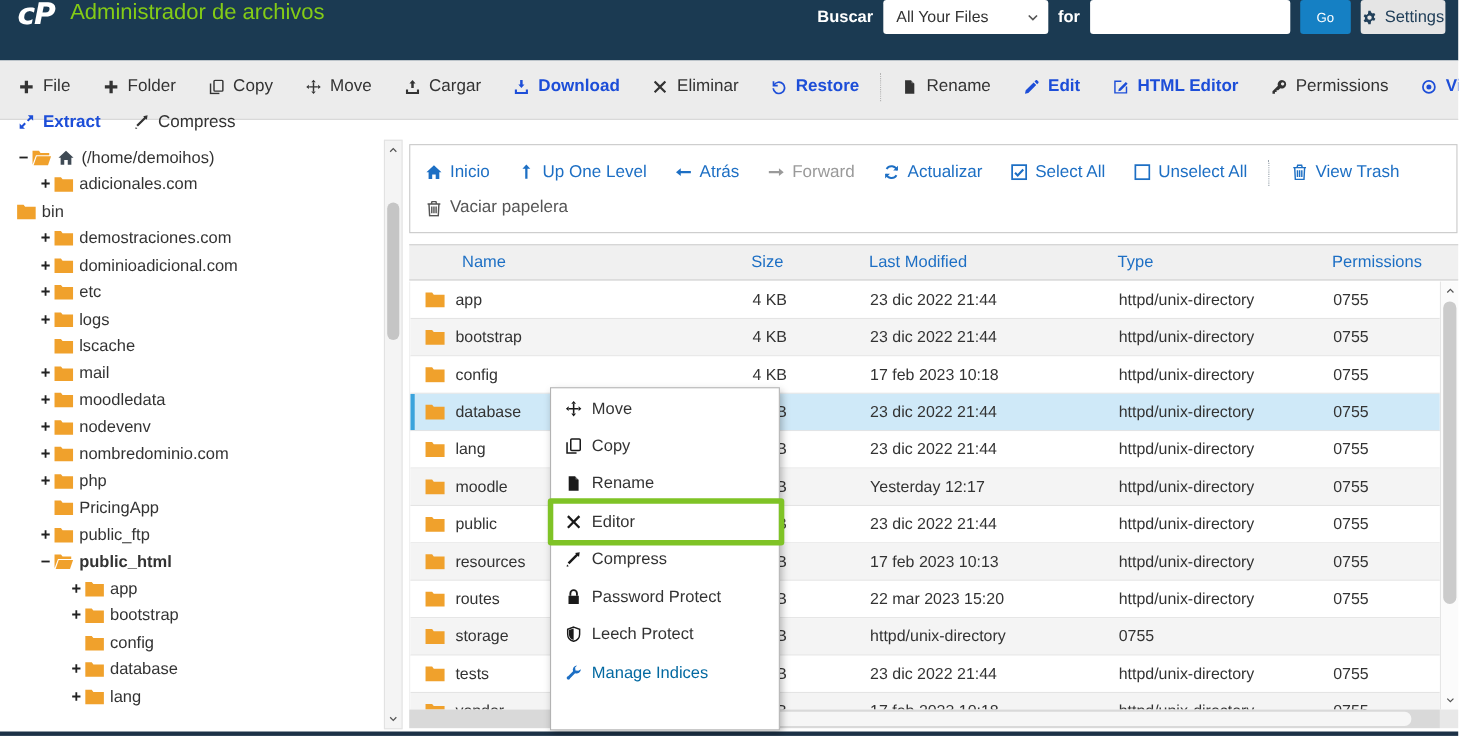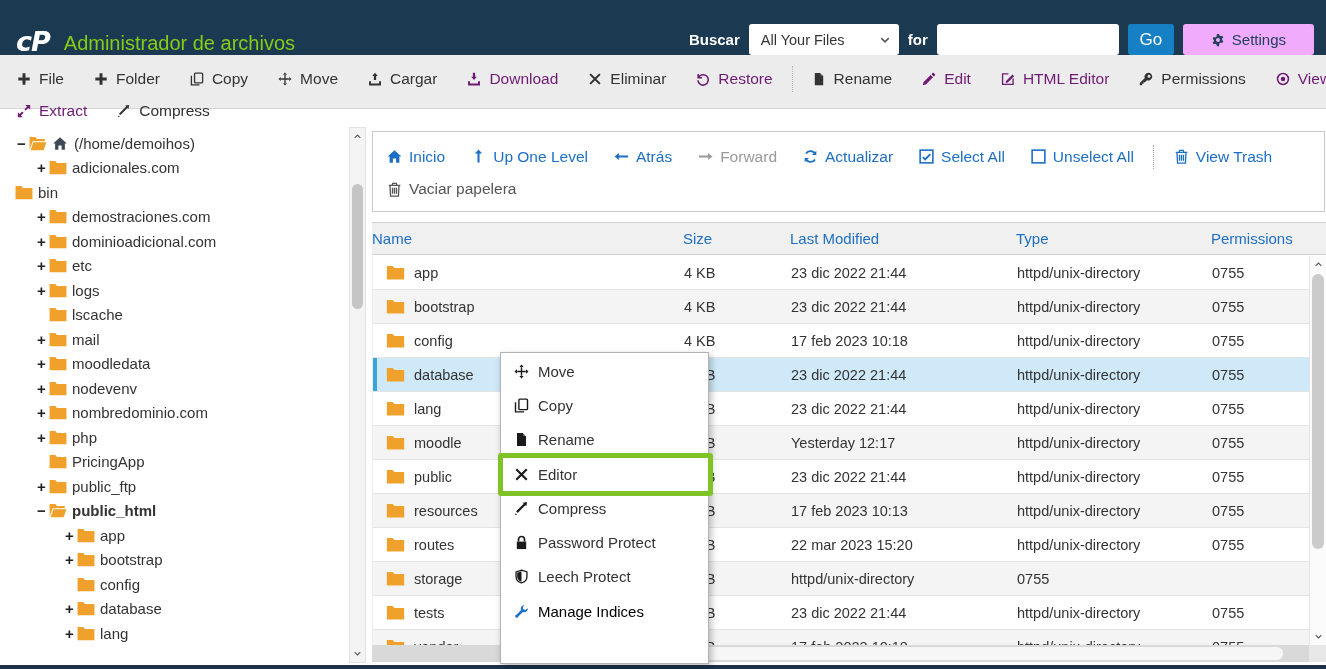--- a/index.html
+++ b/index.html
@@ -3,46 +3,46 @@
 <meta charset="utf-8">
 <style>
   html,body{margin:0;padding:0;background:#fff;}
   .stage{position:relative;width:1326px;height:669px;overflow:hidden;background:#fff;
          font-family:"Liberation Sans",sans-serif;-webkit-font-smoothing:antialiased;}
   .icn{display:inline-flex;align-items:center;justify-content:center;}
   .icn svg{display:block;}
 
   
   .hdr{position:absolute;top:0;left:0;right:0;height:55px;background:#1b3a52;
-       display:flex;align-items:flex-end;padding:0 12px 0 16px;box-sizing:border-box;}
+       display:flex;align-items:flex-start;padding:0 12px 0 16px;box-sizing:border-box;}
   .logo{color:#fff;font-size:27px;font-weight:bold;font-style:italic;letter-spacing:-1px;
         font-family:"DejaVu Sans",sans-serif;line-height:1;}
   .title{color:#84cc16;font-size:20px;font-weight:400;margin:0 0 0 14px;}
   .hdr-right{margin-left:auto;display:flex;align-items:center;gap:9px;}
   .hlbl{color:#fff;font-size:15px;font-weight:bold;}
   .select{width:150px;height:31px;background:#fff;border-radius:3px;display:flex;align-items:center;
           justify-content:space-between;padding:0 8px 0 12px;font-size:14.5px;color:#333;box-sizing:border-box;cursor:pointer;}
   .select .icn svg{width:12px;height:12px;color:#555;}
   .sinput{width:182px;height:31px;border:none;border-radius:3px;padding:0 9px;font-size:14px;
           box-sizing:border-box;font-family:"Liberation Sans",sans-serif;}
-  .go{width:46px;height:31px;background:#1580c4;color:#fff;border:none;border-radius:3px;font-size:17px;
+  .go{width:46px;height:31px;background:#1580c4;color:#fff;border:none;border-radius:3px;font-size:12px;
       cursor:pointer;font-family:"Liberation Sans",sans-serif;}
-  .settings{height:31px;background:#f0abfc;color:#22405a;border:none;border-radius:3px;font-size:15px;
-      display:flex;align-items:center;gap:7px;padding:0 28px;cursor:pointer;font-family:"Liberation Sans",sans-serif;}
+  .settings{height:31px;background:#e5e5e5;color:#22405a;border:none;border-radius:3px;font-size:15px;
+      display:flex;align-items:center;gap:7px;padding:0 1px;cursor:pointer;font-family:"Liberation Sans",sans-serif;}
   .settings .icn svg{width:14px;height:14px;}
 
   
   .toolbar{position:absolute;top:55px;left:0;right:0;height:54px;background:#ececec;
            border-bottom:1px solid #d6d6d6;box-sizing:border-box;padding:5px 0 0 2px;}
   .t-row{display:flex;align-items:center;height:37px;}
   .t-row2{height:27px;}
   .tb{display:inline-flex;align-items:center;gap:8px;font-size:15.5px;color:#333;padding:0 15px;
       cursor:pointer;white-space:nowrap;}
   .tb .icn svg{width:14px;height:14px;}
-  .tb.dis{color:#701a75;}
+  .tb.dis{color:#1d4ed8;font-weight:bold;}
   .t-sep{width:1px;height:26px;border-left:1px dotted #b5b5b5;margin:0 4px;}
 
   
   .tree{position:absolute;top:127px;left:0;width:348px;bottom:5px;overflow:hidden;
         font-size:15px;color:#333;padding-top:4px;box-sizing:border-box;}
   .ti{display:flex;align-items:center;height:24.5px;cursor:pointer;}
   .exp{width:15px;text-align:center;font-weight:bold;font-size:15px;color:#222;flex:none;}
   .fold{flex:none;width:18px;height:15px;color:#f0a12c;margin-right:5px;}
   .fold svg{width:18px;height:15px;}
   .homeic{flex:none;width:16px;height:15px;color:#3f4a54;margin-right:6px;}
@@ -70,21 +70,21 @@
   .nv.muted{color:#555;}
   .nv .icn svg{width:15px;height:15px;}
   .nav-sep{width:1px;height:24px;border-left:1px dotted #9aa4ad;margin:0 6px;}
 
   
   .thead{position:absolute;top:222px;left:372px;right:0;height:33px;background:#f0f0f0;
          border-top:1px solid #cfcfcf;border-bottom:1px solid #cfcfcf;box-sizing:border-box;
          display:grid;grid-template-columns:311px 107px 226px 195px auto;align-items:center;
          font-size:15px;color:#1d6fc4;}
   .hc{cursor:pointer;}
-  .hc.name{}
+  .hc.name{padding-left:48px;}
   .tbody{position:absolute;top:256px;left:372px;right:17px;height:389px;overflow:hidden;
          font-size:14.5px;color:#333;border-left:1px solid #eee;box-sizing:border-box;}
   .tr{display:grid;grid-template-columns:311px 107px 226px 195px auto;align-items:center;height:34px;
       border-bottom:1px solid #e4e4e4;background:#fff;box-sizing:border-box;cursor:pointer;}
   .tr.alt{background:#f4f4f4;}
   .tr.sel{background:#cfe9f8;box-shadow:inset 4px 0 0 #3aa3dc;}
   .tc.name{display:flex;align-items:center;gap:9px;padding-left:13px;}
   .tc.name .fold{width:19px;margin:0;}
   .tc.name .fold svg{width:19px;height:15px;}
 
@@ -98,21 +98,21 @@
   .hsb-thumb{position:absolute;top:2px;bottom:2px;left:190px;right:26px;background:#f6f6f6;border-radius:6px;}
   .sb-corner{position:absolute;top:645px;right:0;width:17px;height:17px;background:#e8e8e8;}
 
   
   .ctx{position:absolute;left:500px;top:352px;width:209px;height:312px;background:#fff;
        border:1px solid #b3b3b3;box-shadow:2px 3px 7px rgba(0,0,0,.28);z-index:50;
        padding:1px 0;box-sizing:border-box;}
   .mi{display:flex;align-items:center;gap:9px;height:34.3px;padding-left:13px;font-size:15px;color:#333;
       cursor:pointer;position:relative;z-index:2;white-space:nowrap;}
   .mi .icn svg{width:15px;height:15px;color:#1a1a1a;}
-  .mi.accent{color:#000000;}
+  .mi.accent{color:#0369a1;}
   .mi.accent .icn svg{color:#1d6fc4;}
   .ctx-hl{position:absolute;left:-3px;width:215px;top:100px;height:43px;border:5px solid #7fc326;
           border-radius:3px;box-sizing:border-box;z-index:3;pointer-events:none;}
 
   .botbar{position:absolute;left:0;right:0;bottom:0;height:4px;background:#1d3247;}
 </style>
 </head>
 <body>
 
 <div class="stage">

